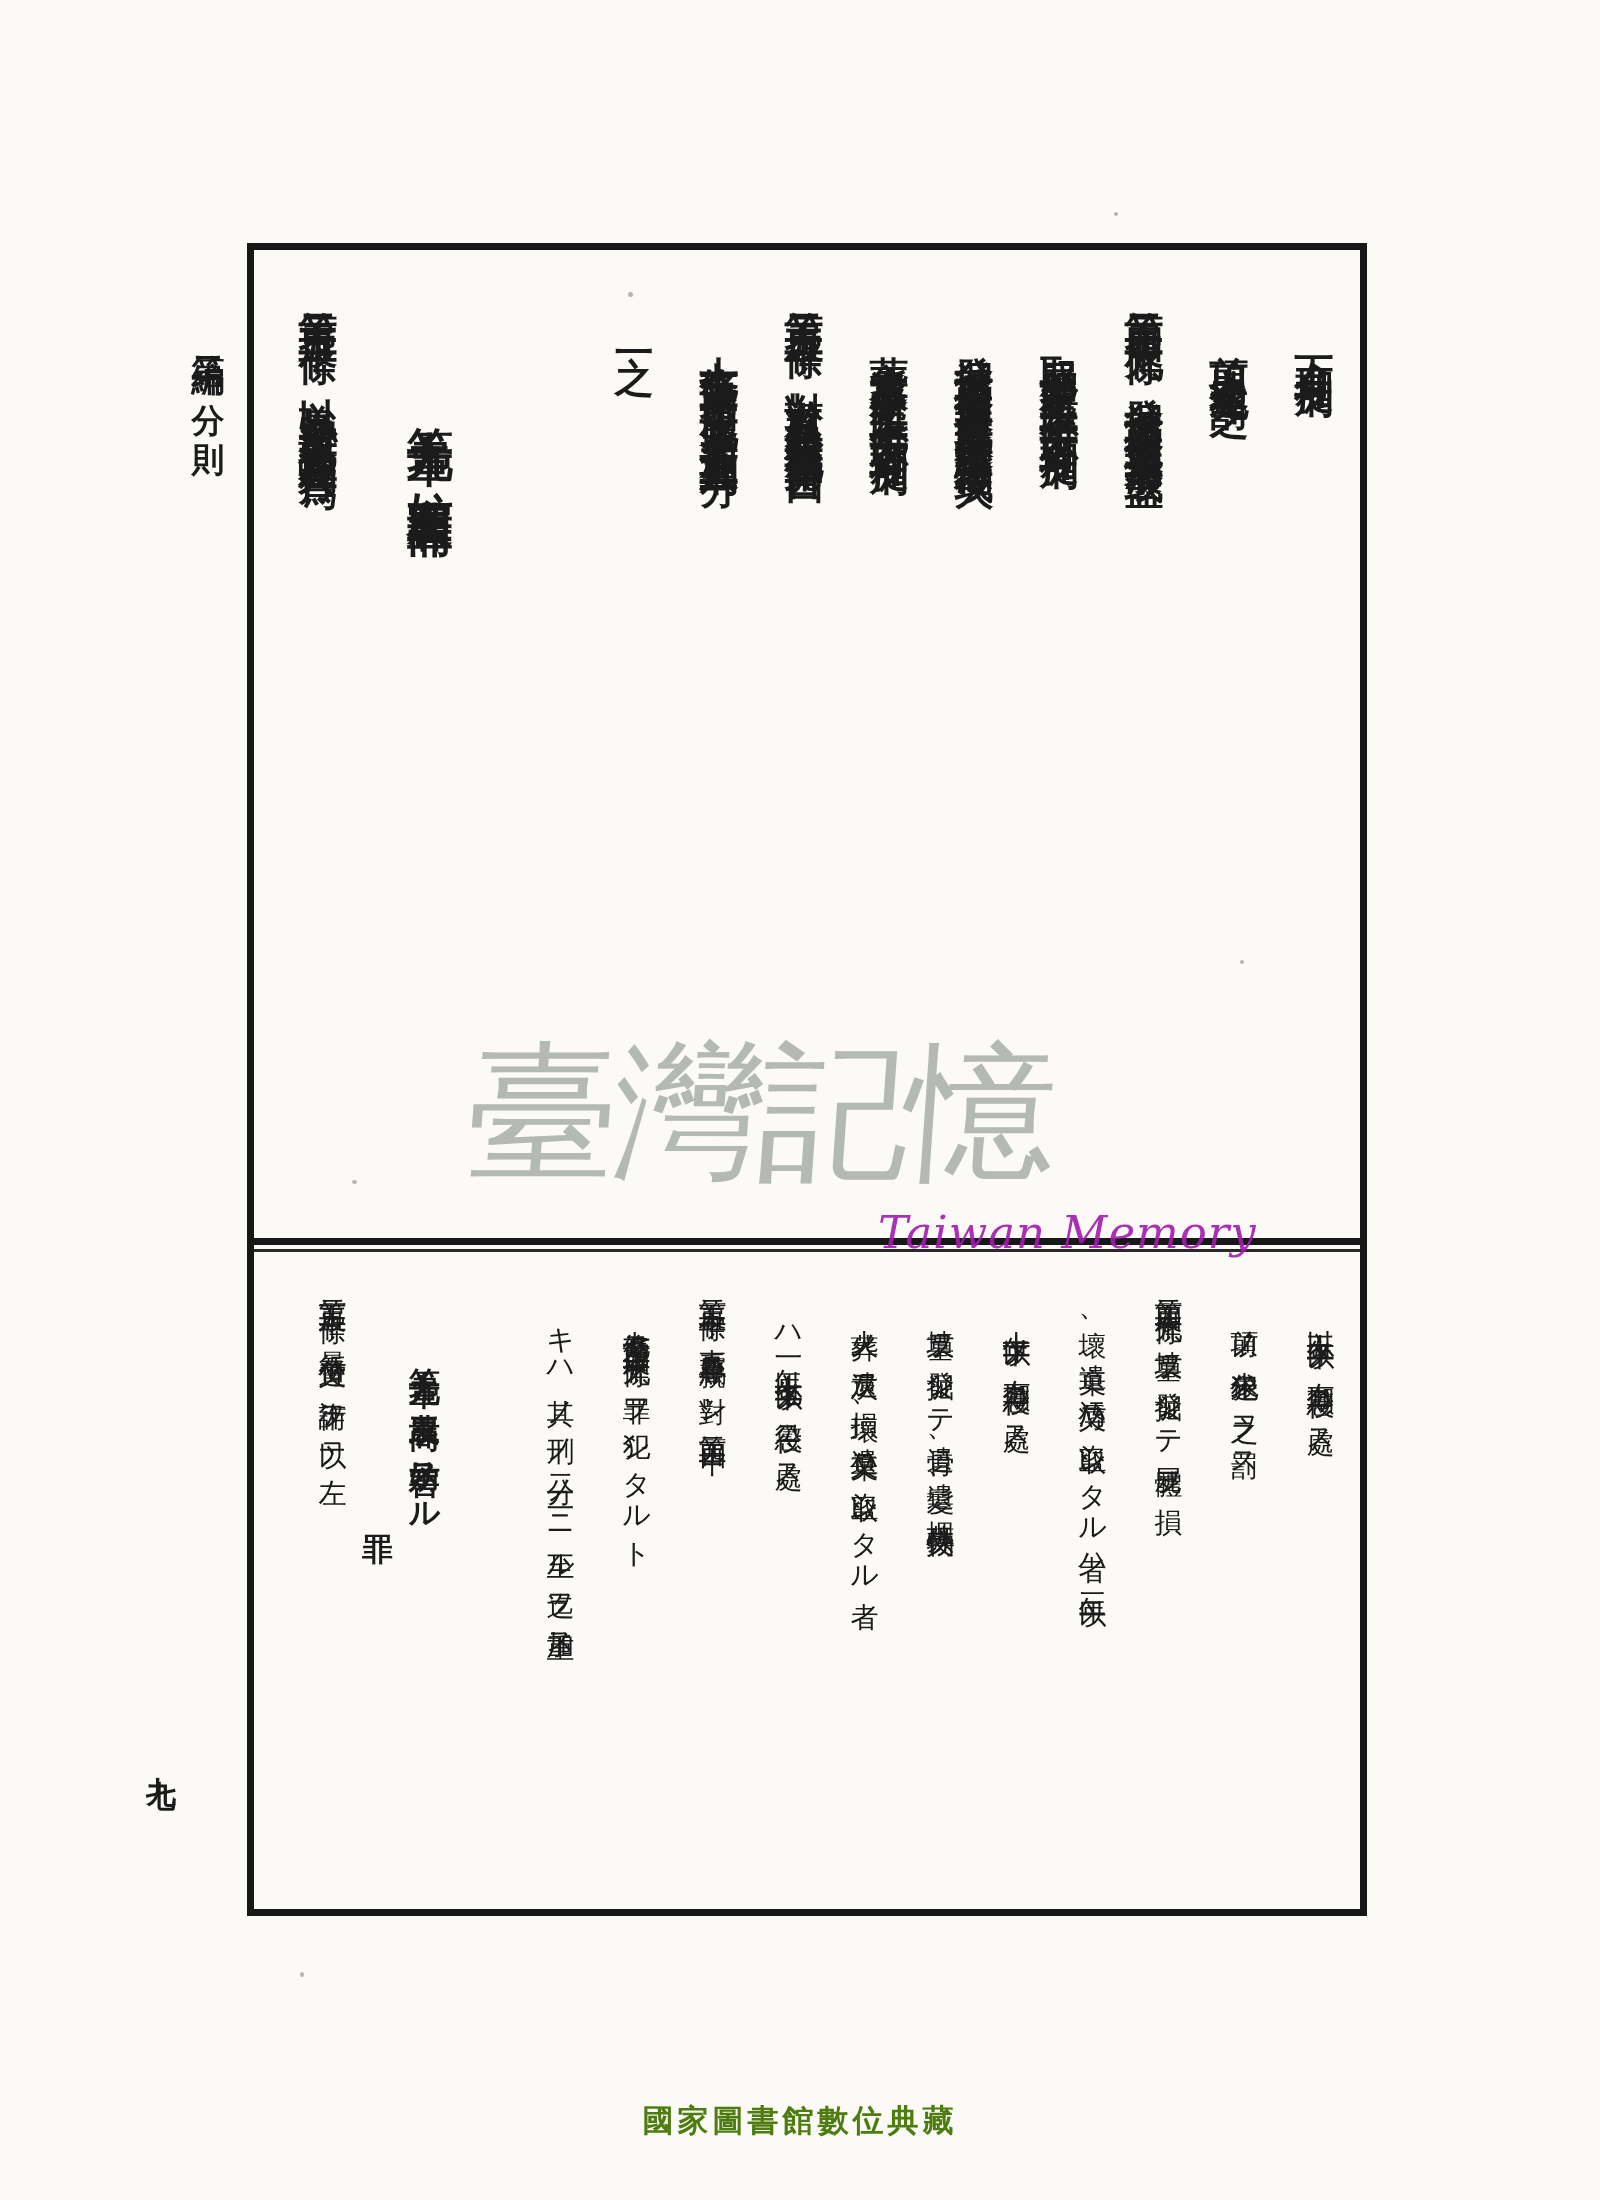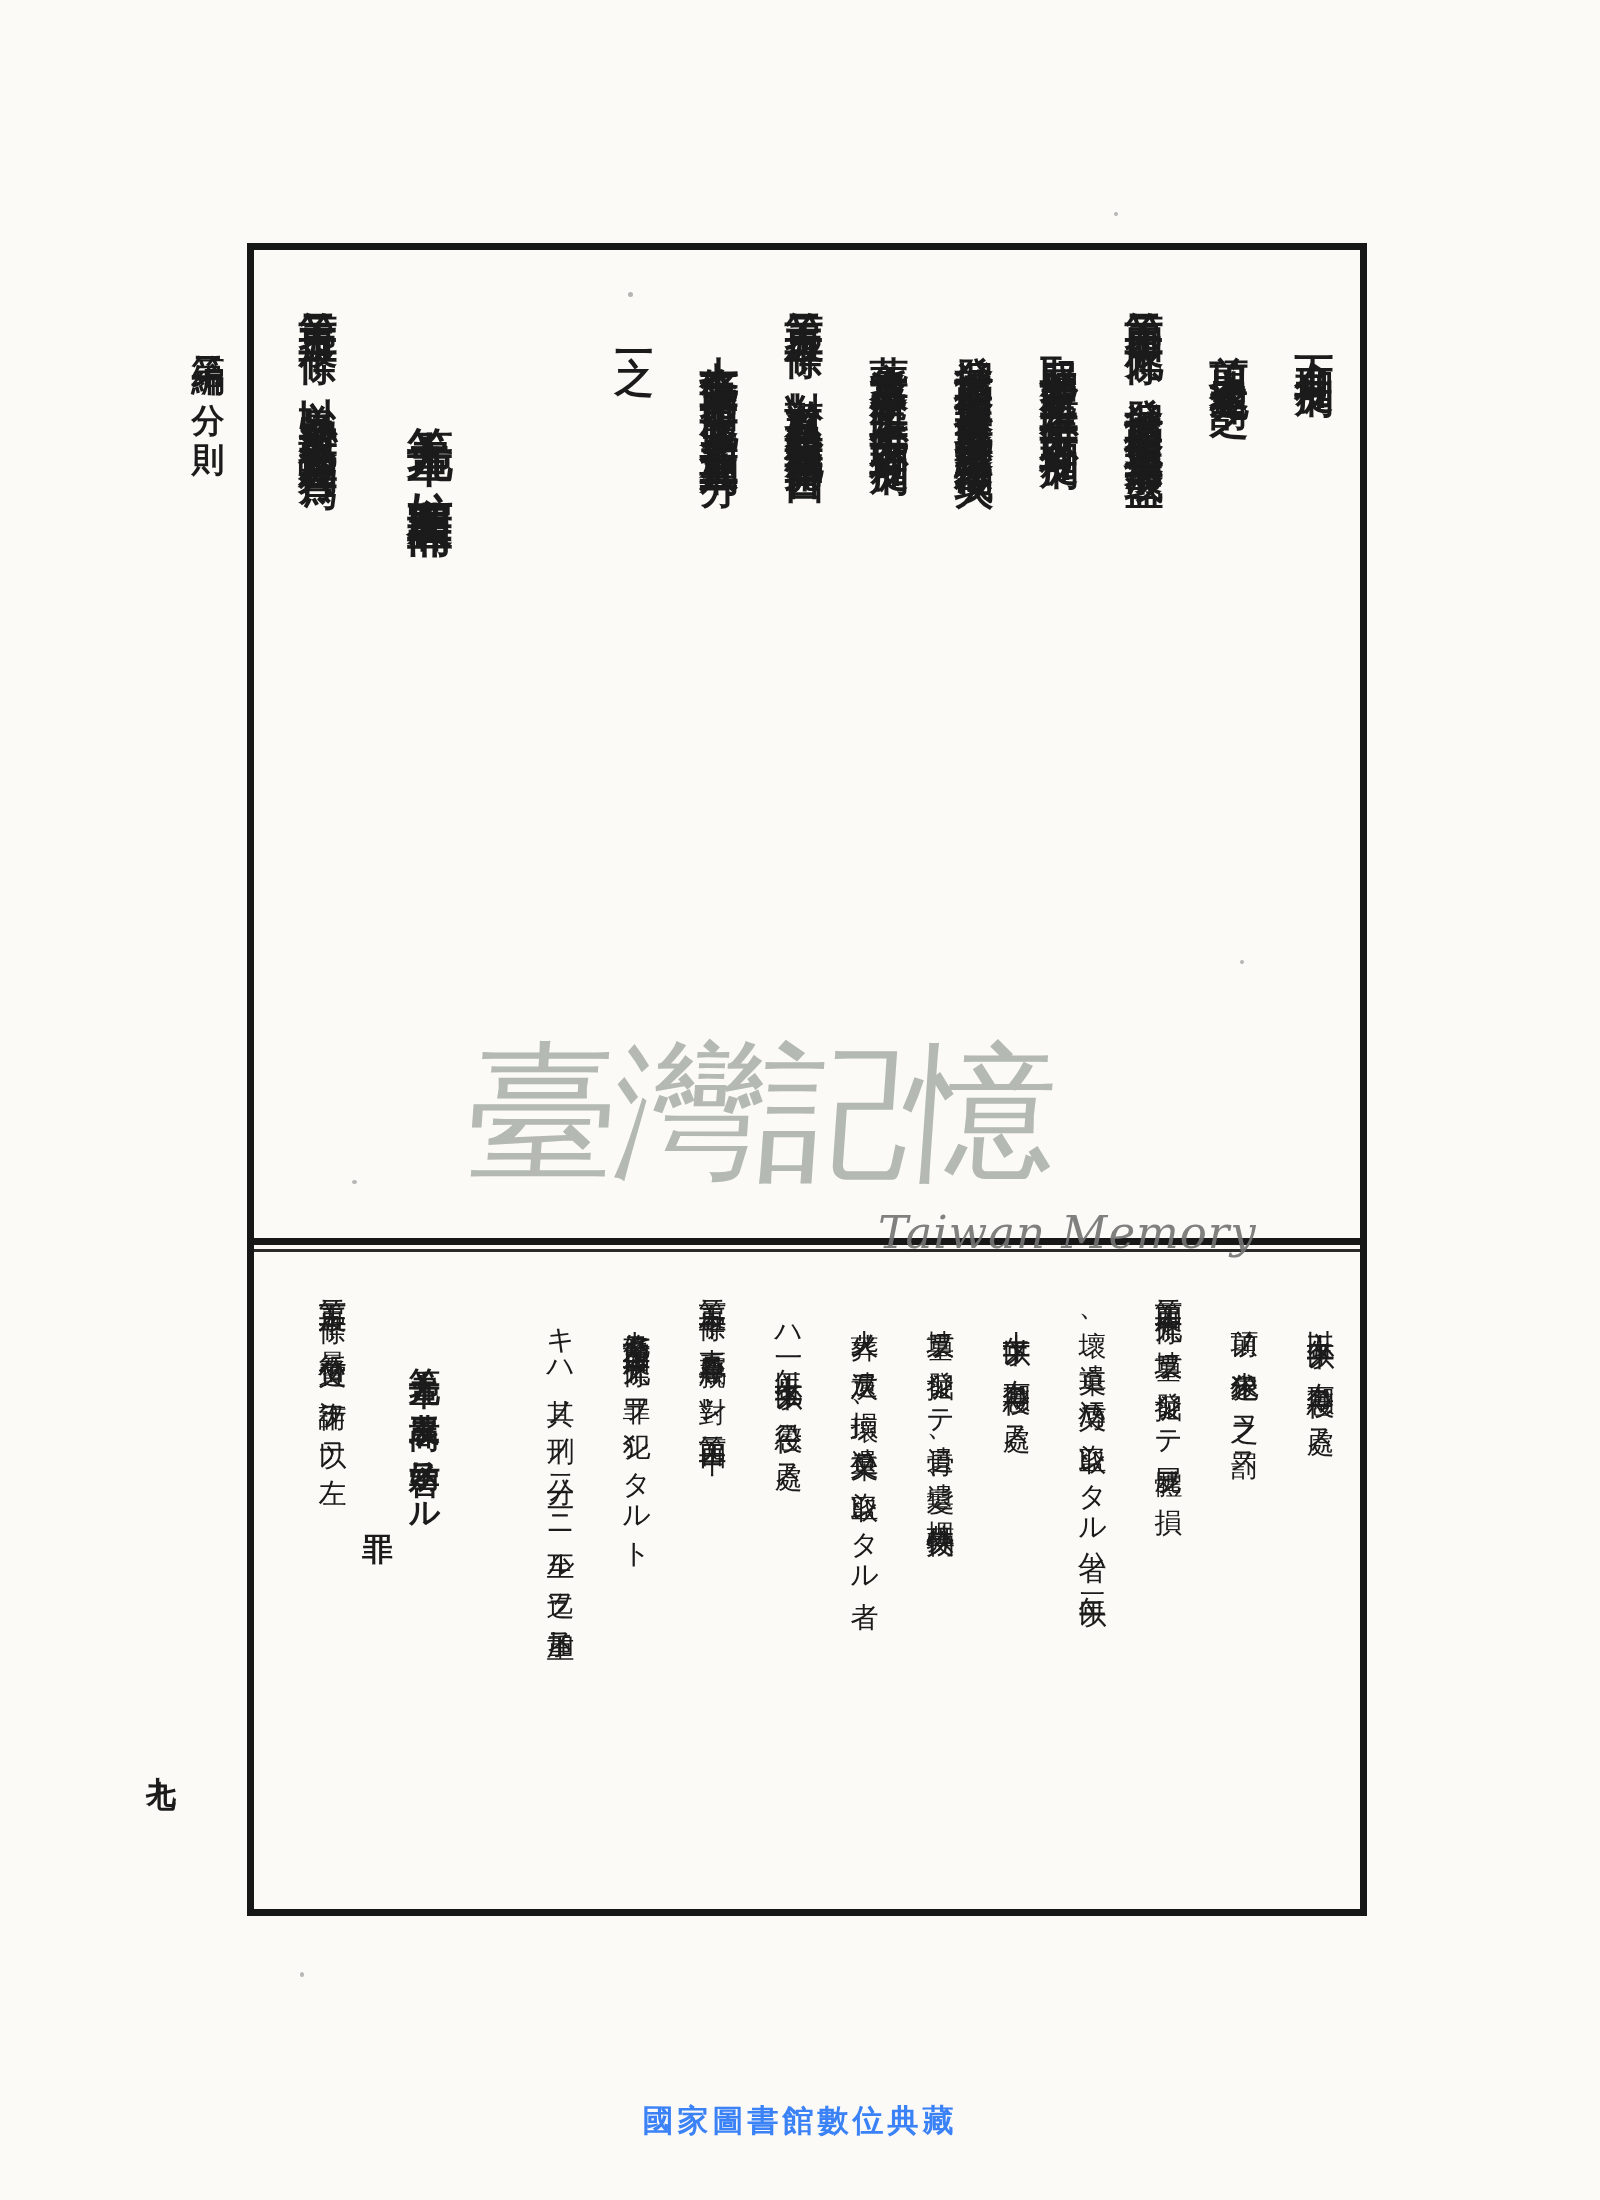--- a/index.html
+++ b/index.html
@@ -57,35 +57,35 @@
     font-size:33px;font-weight:700;letter-spacing:4px;line-height:1;
   }
   .page-number{
     position:absolute;left:146px;top:1752px;
     writing-mode:vertical-rl;text-orientation:upright;
     font-size:30px;font-weight:700;letter-spacing:4px;line-height:1;
   }
   .footer-text{
     position:absolute;left:540px;top:2100px;width:520px;
     text-align:center;font-size:31px;font-weight:600;
-    letter-spacing:4px;color:#3b82f6;
+    letter-spacing:4px;color:#4d7c0f;
   }
 
   
   .watermark{position:absolute;pointer-events:none;}
   .wm-cjk{
     left:468px;top:1022px;width:700px;
     font-size:150px;line-height:1.2;letter-spacing:-4px;
     color:#a3aaa4;opacity:.8;
     transform:skewX(-4deg);
     font-weight:500;white-space:nowrap;
   }
   .wm-latin{
     left:878px;top:1206px;
-    font-size:45px;font-style:italic;color:#737373;opacity:.9;
+    font-size:45px;font-style:italic;color:#a21caf;opacity:.9;
     letter-spacing:1px;white-space:nowrap;
   }
 
   
   .speck{position:absolute;background:#6f6f6f;border-radius:50%;opacity:.5;}
 </style>
 </head>
 <body>
 
 <div class="margin-label" lang="zh-Hant">第二編　分　則</div>

